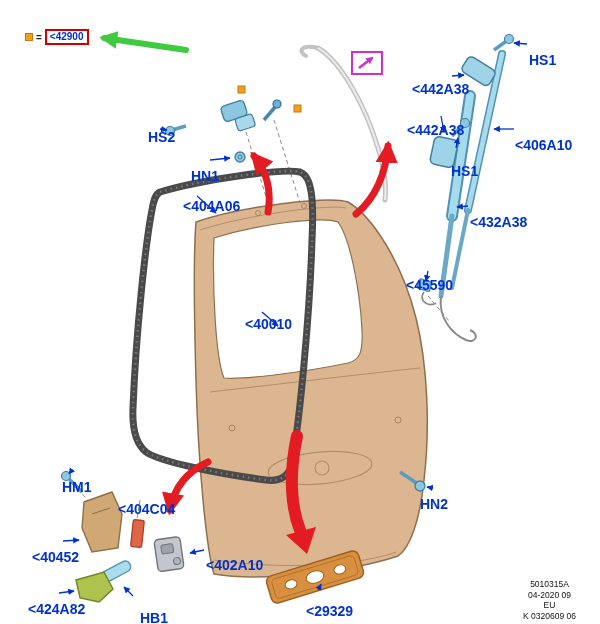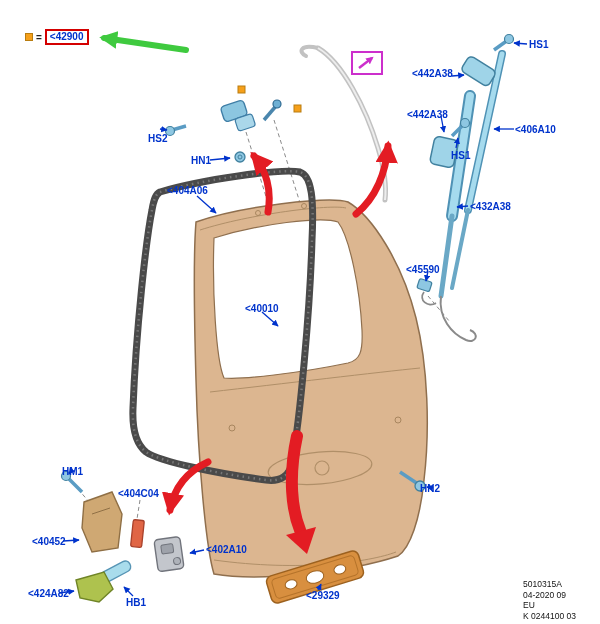--- a/index.html
+++ b/index.html
@@ -1,26 +1,26 @@
 <!DOCTYPE html>
 <html><head>
 <meta charset="utf-8">
 <style>
   * { margin:0; padding:0; box-sizing:border-box; }
   html,body { width:600px; height:624px; }
   body { position:relative; background:#fff; font-family:"Liberation Sans", sans-serif; overflow:hidden; }
   .stage { position:absolute; inset:0; width:600px; height:624px; }
   svg.diagram { position:absolute; left:0; top:0; z-index:1; }
-  .plabel { position:absolute; font-size:10px; font-weight:bold; color:#0033cc; white-space:nowrap; z-index:3; line-height:11px; }
+  .plabel { position:absolute; font-size:14px; font-weight:bold; color:#0033cc; white-space:nowrap; z-index:3; line-height:11px;margin-top:16px; }
   .plabel.link { cursor:pointer; }
   .legend { position:absolute; left:25px; top:29px; display:flex; align-items:center; gap:3px; z-index:3; font-size:10px; }
   .legend .sq { width:8px; height:8px; background:#f6a01a; border:1px solid #b97d10; }
   .legend .eq { font-weight:bold; color:#222; font-size:10px; }
   .legend .refbox { border:2px solid #d40000; color:#0033cc; font-weight:bold; padding:0 3px; font-size:10px; line-height:12px; cursor:pointer; }
-  .footer { position:absolute; right:24px; top:579px; text-align:left; font-size:8.5px; line-height:10.5px; color:#111; z-index:3; }
+  .footer { position:absolute; right:24px; top:579px; text-align:center; font-size:8.5px; line-height:10.5px; color:#111; z-index:3; }
 </style>
 </head>
 <body>
 
 <div class="stage">
 
   <svg class="diagram" width="600" height="624" viewBox="0 0 600 624">
     <defs>
       <marker id="mB" markerWidth="6" markerHeight="6" refX="4.5" refY="2.5" orient="auto">
           <path d="M0,0 L5,2.5 L0,5 Z" fill="#0033cc"></path>
@@ -188,40 +188,40 @@
       <line x1="318" y1="590" x2="321" y2="584" marker-end="url(#mB)"></line>
     </g>
   </svg>
 
   <div class="legend">
     <span class="sq"></span>
     <span class="eq">=</span>
     <span class="refbox">&lt;42900</span>
   </div>
 
-  <div class="plabel" style="left:148px;top:133px">HS2</div>
+  <div class="plabel" style="left:148px;top:116px">HS2</div>
   <div class="plabel" style="left:191px;top:155px">HN1</div>
-  <div class="plabel link" style="left:167px;top:185px">&lt;404A06</div>
+  <div class="plabel link" style="left:183px;top:185px">&lt;404A06</div>
   <div class="plabel link" style="left:245px;top:303px">&lt;40010</div>
   <div class="plabel link" style="left:412px;top:68px">&lt;442A38</div>
   <div class="plabel link" style="left:407px;top:109px">&lt;442A38</div>
   <div class="plabel" style="left:529px;top:39px">HS1</div>
   <div class="plabel" style="left:451px;top:150px">HS1</div>
   <div class="plabel link" style="left:515px;top:124px">&lt;406A10</div>
   <div class="plabel link" style="left:470px;top:201px">&lt;432A38</div>
   <div class="plabel link" style="left:406px;top:264px">&lt;45590</div>
   <div class="plabel" style="left:62px;top:466px">HM1</div>
   <div class="plabel link" style="left:118px;top:488px">&lt;404C04</div>
   <div class="plabel link" style="left:32px;top:536px">&lt;40452</div>
   <div class="plabel link" style="left:206px;top:544px">&lt;402A10</div>
   <div class="plabel link" style="left:28px;top:588px">&lt;424A82</div>
-  <div class="plabel" style="left:126px;top:597px">HB1</div>
+  <div class="plabel" style="left:140px;top:597px">HB1</div>
   <div class="plabel" style="left:420px;top:483px">HN2</div>
   <div class="plabel link" style="left:306px;top:590px">&lt;29329</div>
 
   <div class="footer">
     <div>5010315A</div>
     <div>04-2020 09</div>
     <div>EU</div>
-    <div>K 0244100 03</div>
+    <div>K 0320609 06</div>
   </div>
 
 </div>
 
 </body></html>

